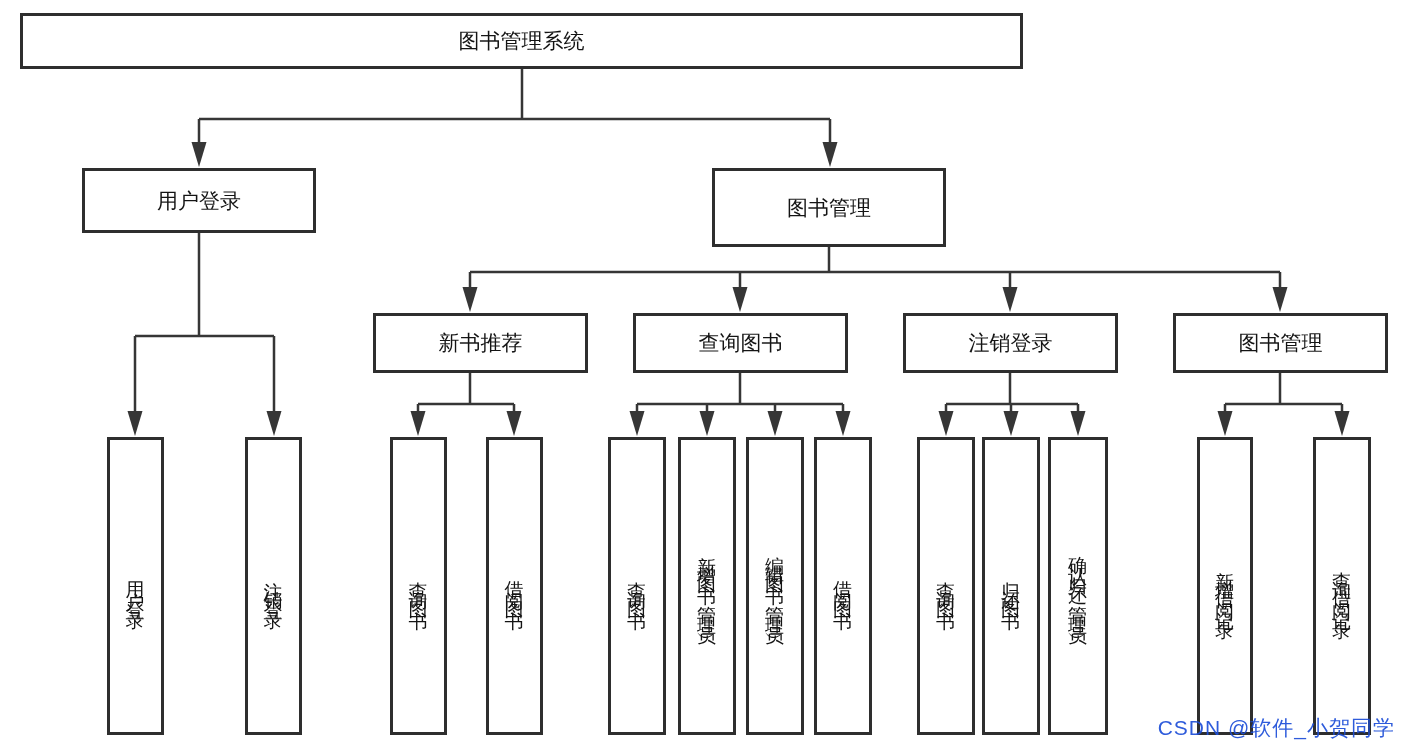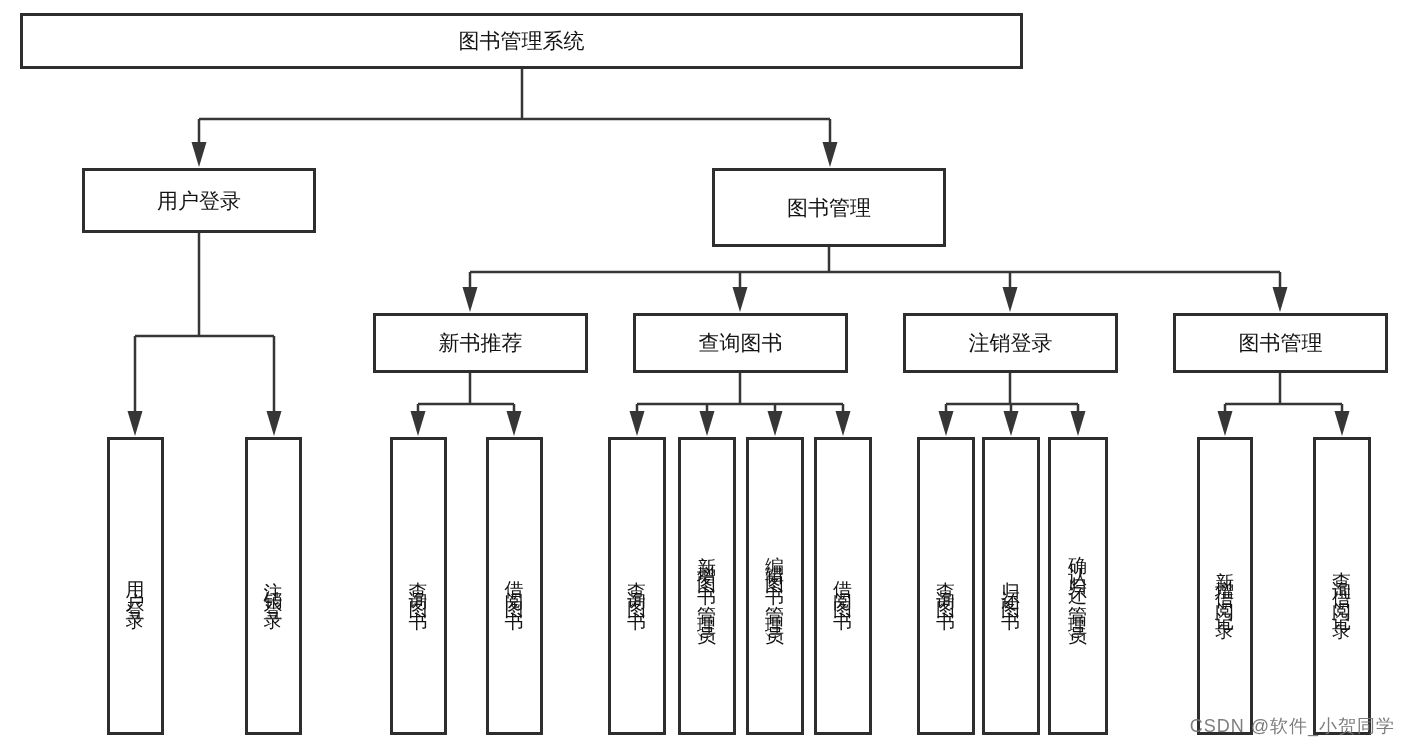--- a/index.html
+++ b/index.html
@@ -36,22 +36,22 @@
     writing-mode: vertical-rl;
     text-orientation: mixed;
     letter-spacing: 10px;
     line-height: 1;
     max-height: 288px;
   }
   #watermark {
     position: absolute;
     top: 714px;
     right: 10px;
-    font-size: 18px;
-    color: #737373;
+    font-size: 21px;
+    color: #1d4ed8;
     opacity: 0.92;
     letter-spacing: 1px;
     white-space: nowrap;
     z-index: 5;
   }
 </style>
 </head>
 <body>
 
 <div id="canvas">

